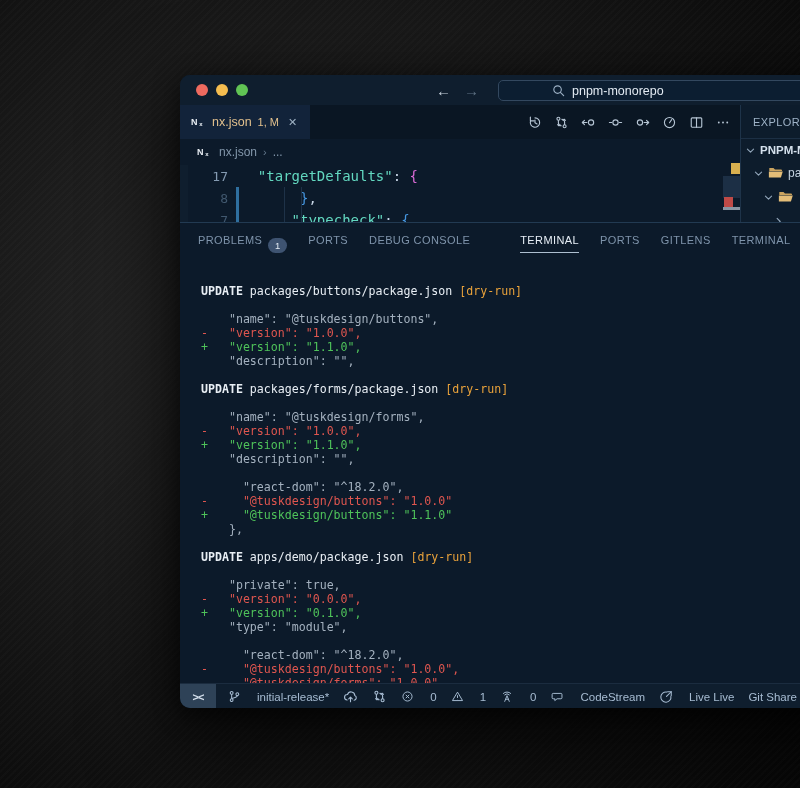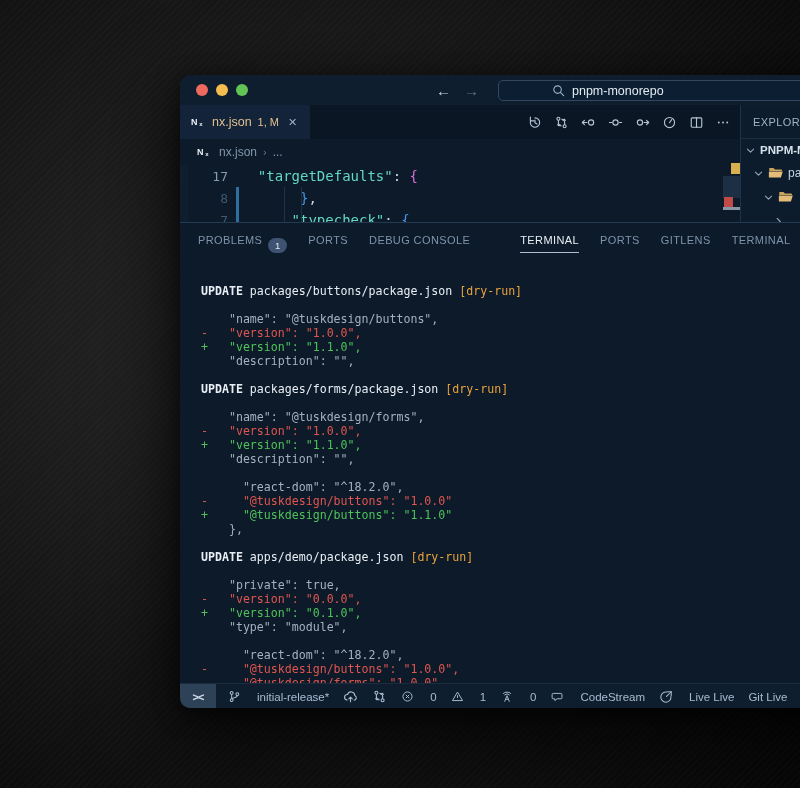--- a/index.html
+++ b/index.html
@@ -414,21 +414,21 @@
             <span class="ic">
               <svg width="14" height="14" viewBox="0 0 16 16" fill="none" stroke="currentColor" stroke-width="1.2" stroke-linecap="round">
                 <path d="M8.8 2.4a5.8 5.8 0 1 0 4.8 4.8"></path>
                 <path d="M9.8 2h4.2v4.2"></path>
                 <path d="M14 2 8.6 7.4"></path>
               </svg>
             </span>
             <span>Live Live</span>
           </div>
           <div class="sb-item">
-            <span>Git Live</span>
+            <span>Git Share</span>
           </div>
           <div class="sb-item">
             <span>-- NORMAL --</span>
           </div>
         </div>
     </div>
 
   </div>
 </div>
 

